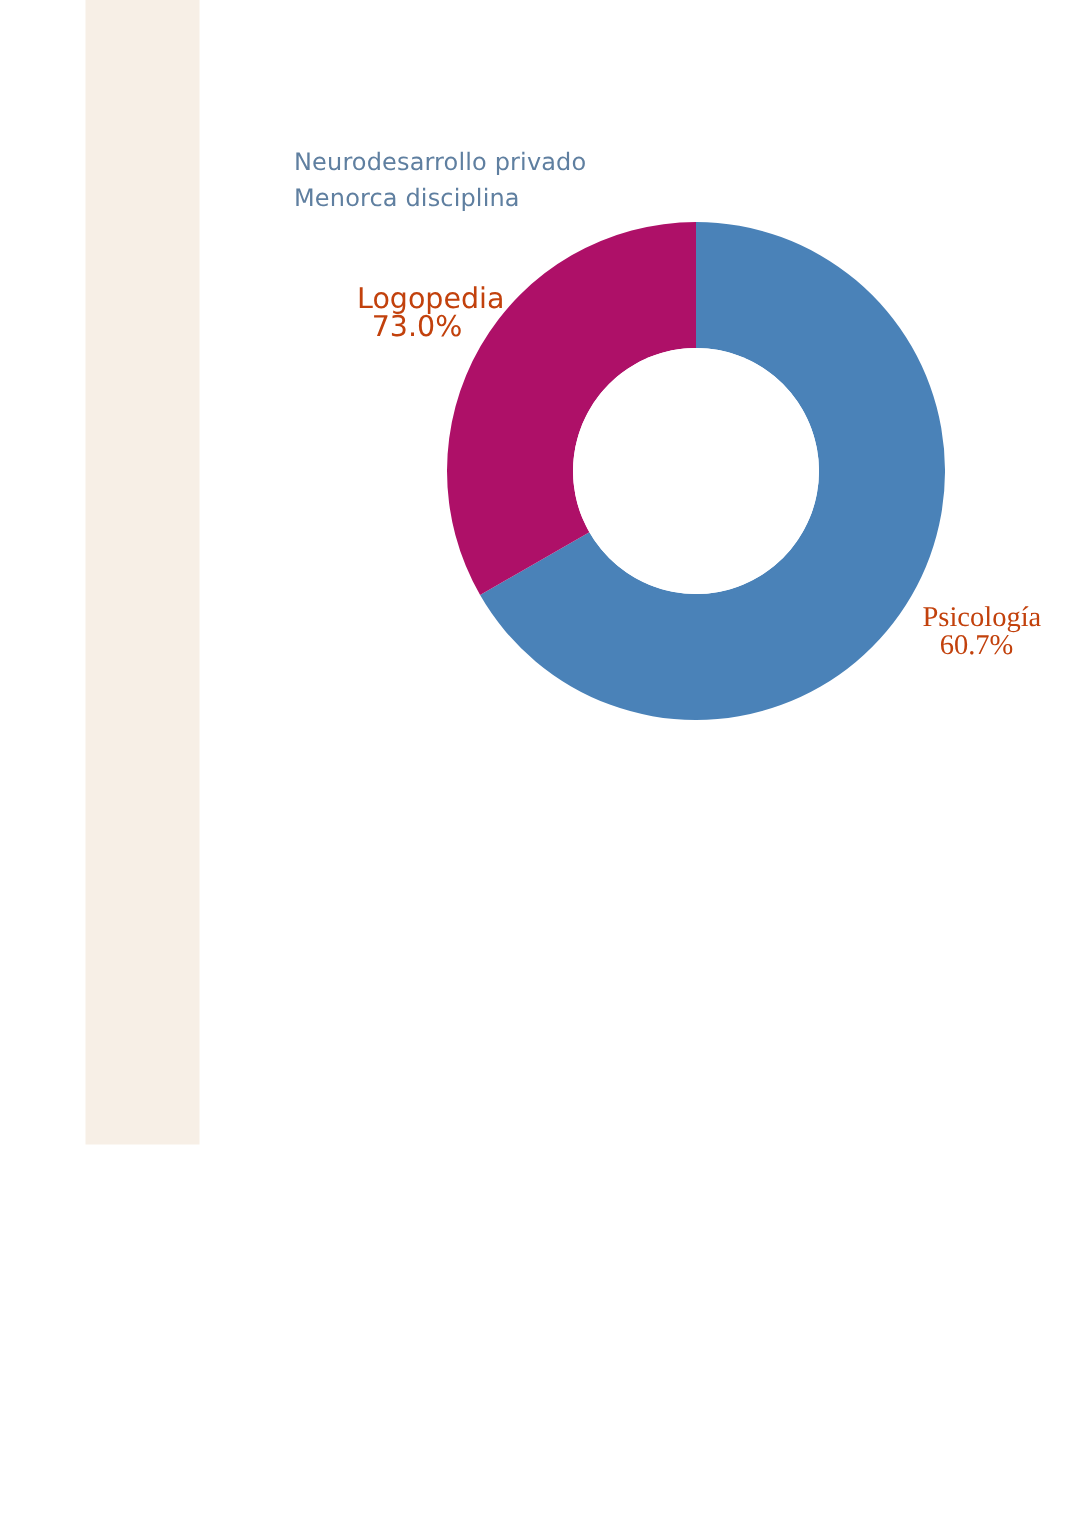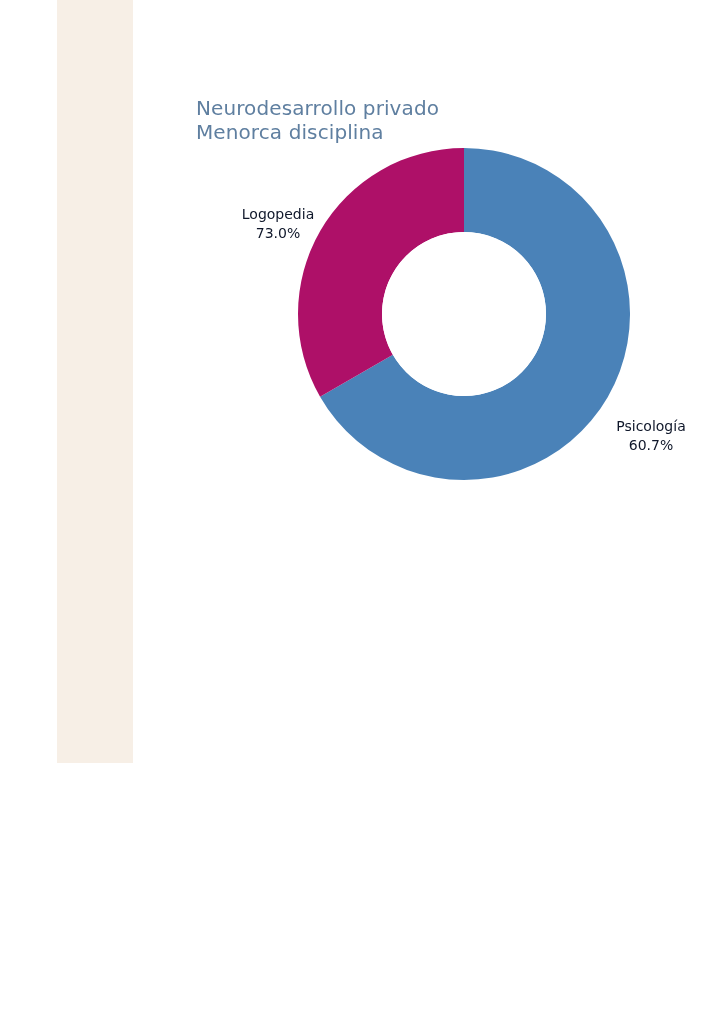--- a/index.html
+++ b/index.html
@@ -35,21 +35,21 @@
     height: 1024px;
   }
 
   
   #chart-title {
     position: absolute;
     left: 196px;
     top: 96px;
     width: 420px;
     color: #5f7fa0;
-    font-size: 20px;
+    font-size: 16px;
     line-height: 24px;
     letter-spacing: 0.1px;
     white-space: pre-line;
   }
 
   
   #donut-wrap {
     position: absolute;
     left: 298px;
     top: 148px;
@@ -58,40 +58,40 @@
   }
   #donut-svg {
     display: block;
     width: 332px;
     height: 332px;
   }
 
   
   .slice-label {
     position: absolute;
-    color: #0f172a;
-    font-size: 14px;
+    color: #c2410c;
+    font-size: 19px;
     line-height: 19px;
     white-space: nowrap;
-    margin-top: 15px;
   }
   .slice-label .pct {
     display: block;
   }
   #label-logopedia {
     left: 238px;
     top: 190px;
     width: 80px;
     text-align: center;
   }
   #label-psicologia {
     left: 615px;
     top: 402px;
     width: 72px;
     text-align: center;
+    font-family: Liberation Serif, serif;
   }
 </style>
 </head>
 <body>
 
 <div id="beige-band"></div>
 
 <div id="chart-figure">
 
   <div id="chart-title">Neurodesarrollo privado

